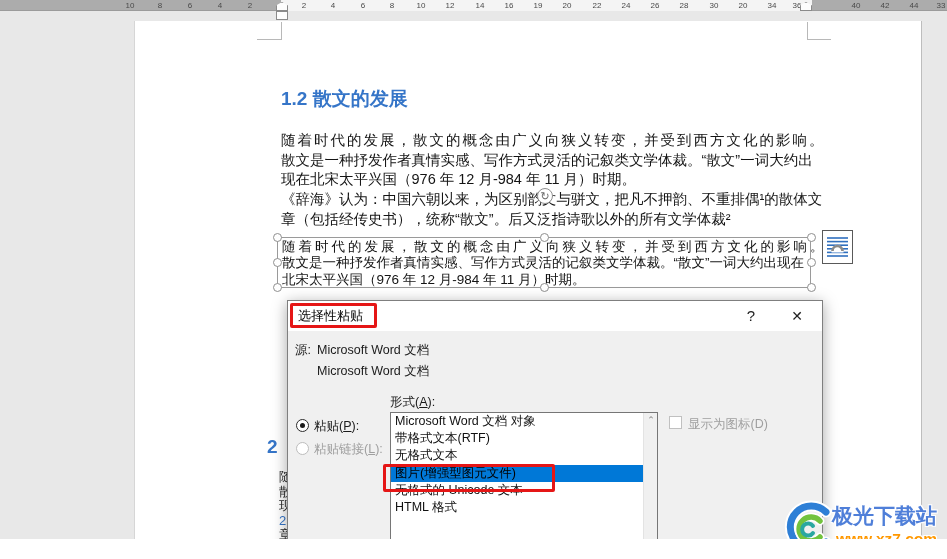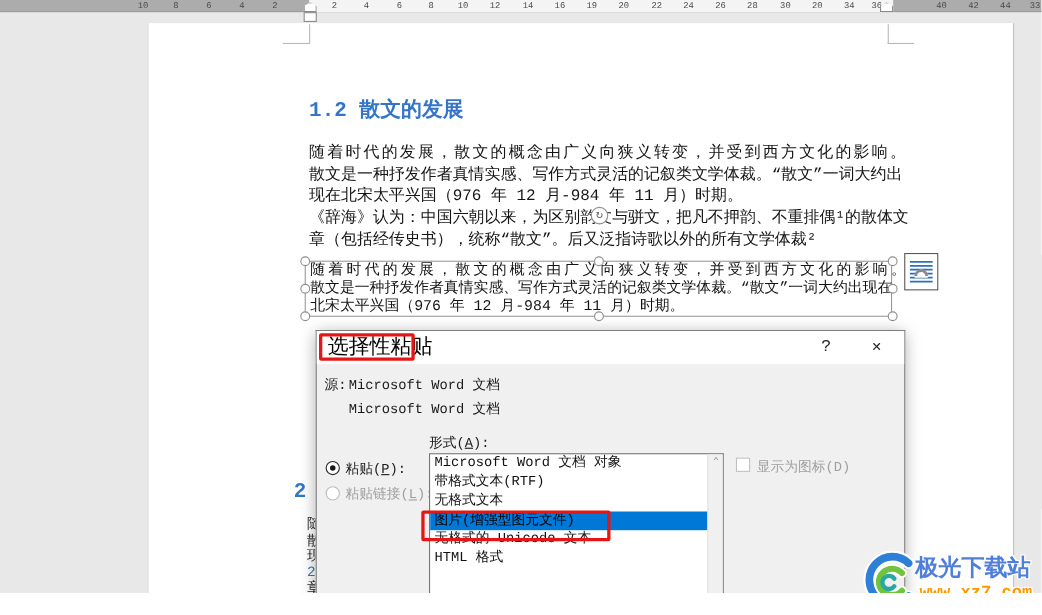--- a/index.html
+++ b/index.html
@@ -1,18 +1,18 @@
 <!DOCTYPE html>
 <html><head>
 <meta charset="utf-8">
 <style>
   * { margin:0; padding:0; box-sizing:border-box; }
   html,body { width:947px; height:559px; overflow:hidden; }
   body { font-family:"Liberation Sans","DejaVu Sans",sans-serif; }
-  #stage { position:relative; width:947px; height:539px; background:#e8e8e8; overflow:hidden;font-family:Liberation Mono, monospace; }
+  #stage { position:relative; width:947px; height:539px; background:#e8e8e8; overflow:hidden; }
   .abs { position:absolute; }
 
   
   #ruler { left:0; top:0; width:947px; height:11px; background:#acacac; border-bottom:1px solid #9b9b9b; }
   #ruler-white { position:absolute; left:281px; top:0; width:531px; height:11px; background:#f4f4f4; }
   .ruler-num { position:absolute; top:0; transform:translateX(-50%); font-size:8px; line-height:11px; color:#4a4a4a; }
   .indent-pent { position:absolute; width:12px; height:9px; background:#fdfdfd; border:1px solid #8a8a8a;
                  clip-path:polygon(50% 0,100% 40%,100% 100%,0 100%,0 40%); }
   .indent-box { position:absolute; width:12px; height:9px; background:#fdfdfd; border:1px solid #8a8a8a; }
 
@@ -47,21 +47,21 @@
 
   
   #hidden-2 { left:267px; top:436px; font-size:19px; font-weight:bold; color:#3575c8; }
   #frag-col { left:279px; top:470px; width:8px; height:89px; overflow:hidden; font-size:13px; line-height:14.6px; color:#2a2a2a; }
   #frag-col .tline:nth-child(4) { color:#3575c8; }
 
   
   #dialog { left:287px; top:300px; width:536px; height:259px; background:#f0f0f0;
             border:1px solid #7f7f7f; border-bottom:none; box-shadow:0 3px 14px rgba(0,0,0,.35); z-index:10; }
   #dlg-titlebar { position:absolute; left:0; top:0; width:100%; height:30px; background:#ffffff; }
-  #dlg-title { position:absolute; left:10px; top:0; line-height:30px; font-size:19px; color:#000; }
+  #dlg-title { position:absolute; left:10px; top:0; line-height:30px; font-size:13px; color:#000; }
   .red-annotation { position:absolute; border:3px solid #e51616; border-radius:2px; background:transparent; z-index:12; pointer-events:none; }
   #red-box-title { left:2px; top:2px; width:87px; height:25px; }
   #dlg-help { position:absolute; left:448px; top:0; width:30px; height:30px; text-align:center; line-height:30px; font-size:15px; color:#222; }
   #dlg-close { position:absolute; left:492px; top:0; width:34px; height:30px; text-align:center; line-height:30px; font-size:14px; color:#222; }
   .dlg-label { position:absolute; font-size:12.5px; color:#1a1a1a; white-space:nowrap; }
   .u { text-decoration:underline; }
   .radio { position:absolute; width:13px; height:13px; border-radius:50%; background:#fff; }
   .radio.on { border:1.5px solid #2b2b2b; }
   .radio.on::after { content:""; position:absolute; left:2.5px; top:2.5px; width:5px; height:5px; border-radius:50%; background:#1a1a1a; }
   .radio.off { border:1.5px solid #bdbdbd; }

